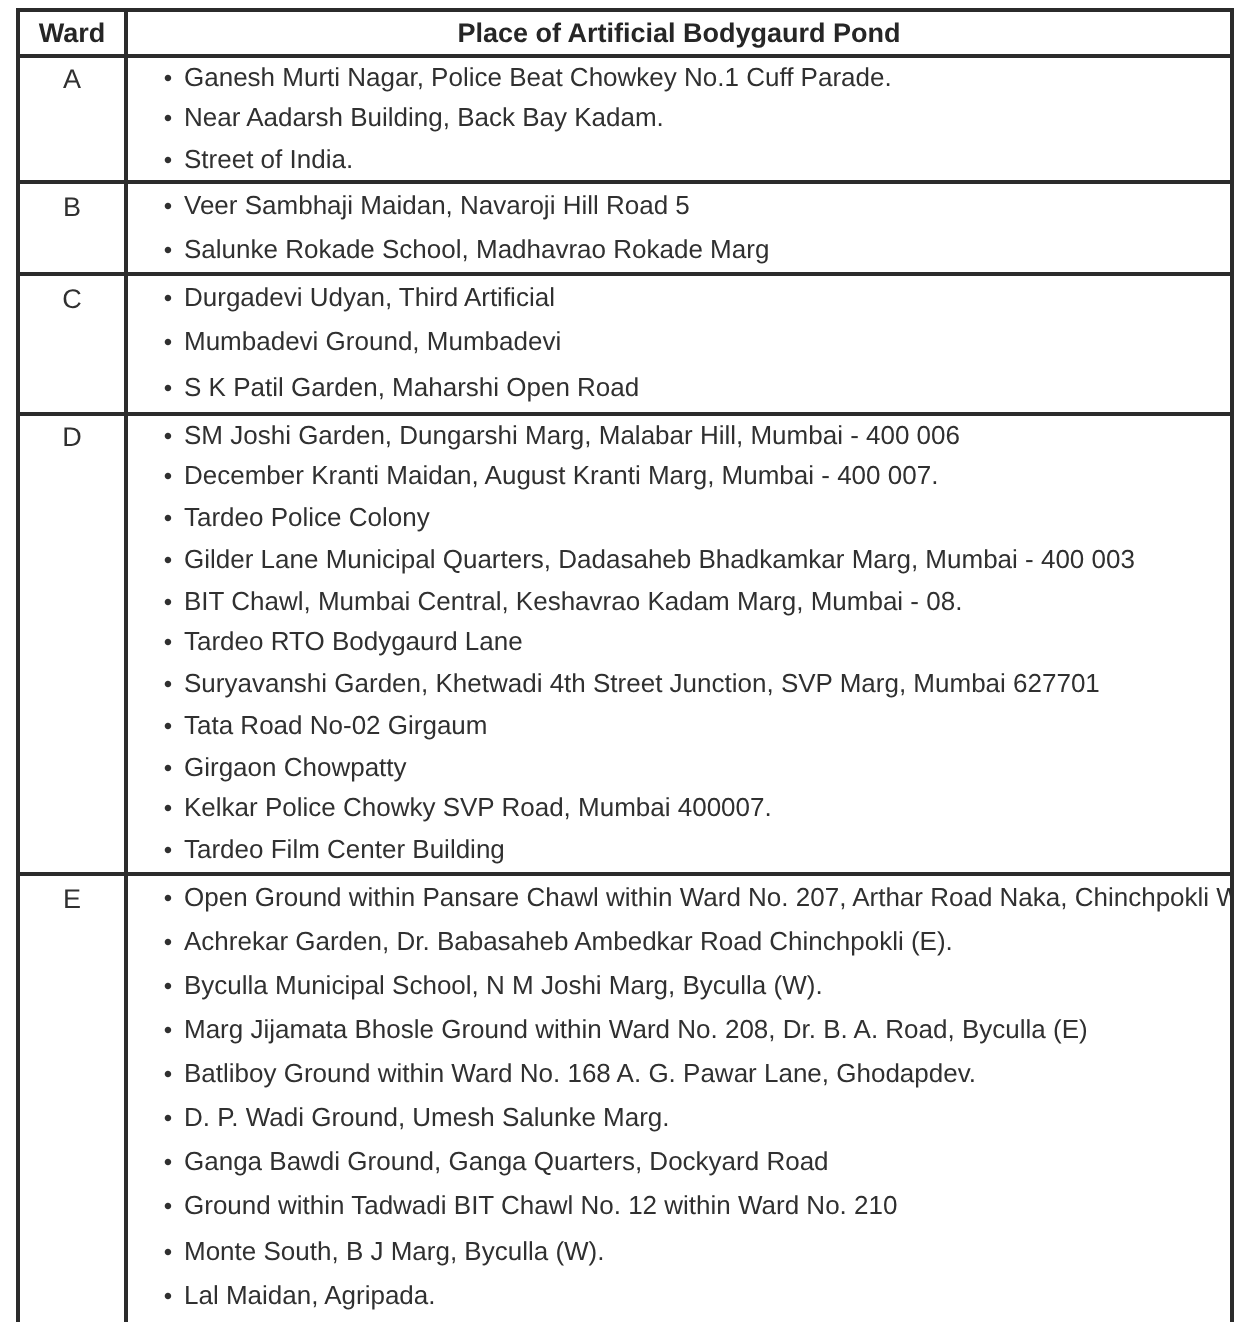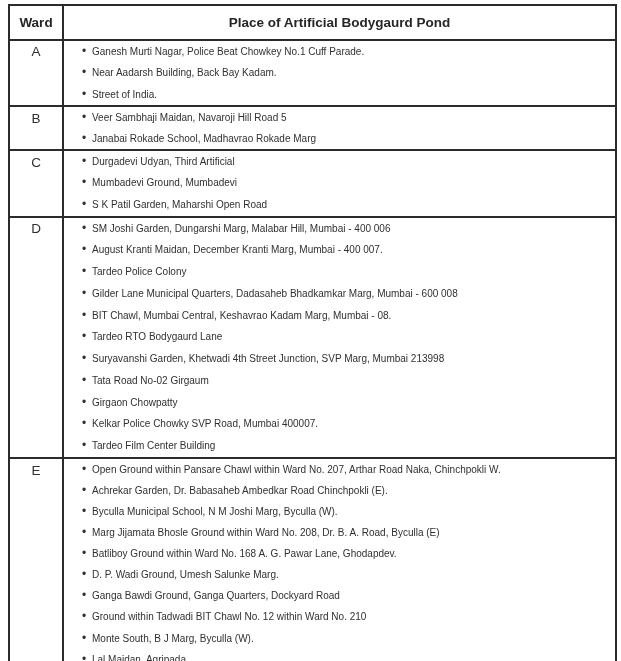--- a/index.html
+++ b/index.html
@@ -22,21 +22,21 @@
     border-collapse: collapse;
     table-layout: fixed;
   }
   table.pond-table th,
   table.pond-table td {
     border: 2px solid #2b2b2b;
     vertical-align: top;
     color: #303030;
   }
   th.ward-col { width: 54px; }
-  tr.header-row { height: 35px; margin-left: 41px; }
+  tr.header-row { height: 23px; margin-left: 41px; }
   tr.header-row th {
     font-size: 13.5px;
     font-weight: bold;
     text-align: center;
     vertical-align: middle;
     padding: 2px 0;
     line-height: 16px;
     color: #262626;
   }
   td.ward-cell {
@@ -55,21 +55,21 @@
     white-space: nowrap;
     overflow: hidden;
   }
   .bullet {
     flex: none;
     width: 16px;
     margin-left: 12px;
     text-align: center;
     font-size: 12px;
   }
-  .place-text { font-size: 10px; }
+  .place-text { font-size: 13px; }
   
   tr.row-A { height: 61px;  line-height: 20.3px; }
   tr.row-B { height: 42px;  line-height: 21px;   }
   tr.row-C { height: 65px;  line-height: 21.6px; }
   tr.row-D { height: 228px; line-height: 20.73px;}
   tr.row-E { height: 232px; line-height: 21.09px;}
 </style>
 </head>
 <body>
 
@@ -104,21 +104,21 @@
         <tr class="ward-row row-B">
           <td class="ward-cell">B</td>
           <td class="place-cell">
             <ul class="place-list">
               <li>
                 <span class="bullet">•</span>
                 <span class="place-text">Veer Sambhaji Maidan, Navaroji Hill Road 5</span>
               </li>
               <li>
                 <span class="bullet">•</span>
-                <span class="place-text">Janabai Rokade School, Madhavrao Rokade Marg</span>
+                <span class="place-text">Salunke Rokade School, Madhavrao Rokade Marg</span>
               </li>
             </ul>
           </td>
         </tr>
         <tr class="ward-row row-C">
           <td class="ward-cell">C</td>
           <td class="place-cell">
             <ul class="place-list">
               <li>
                 <span class="bullet">•</span>
@@ -138,41 +138,41 @@
         <tr class="ward-row row-D">
           <td class="ward-cell">D</td>
           <td class="place-cell">
             <ul class="place-list">
               <li>
                 <span class="bullet">•</span>
                 <span class="place-text">SM Joshi Garden, Dungarshi Marg, Malabar Hill, Mumbai - 400 006</span>
               </li>
               <li>
                 <span class="bullet">•</span>
-                <span class="place-text">August Kranti Maidan, December Kranti Marg, Mumbai - 400 007.</span>
+                <span class="place-text">December Kranti Maidan, August Kranti Marg, Mumbai - 400 007.</span>
               </li>
               <li>
                 <span class="bullet">•</span>
                 <span class="place-text">Tardeo Police Colony</span>
               </li>
               <li>
                 <span class="bullet">•</span>
-                <span class="place-text">Gilder Lane Municipal Quarters, Dadasaheb Bhadkamkar Marg, Mumbai - 600 008</span>
+                <span class="place-text">Gilder Lane Municipal Quarters, Dadasaheb Bhadkamkar Marg, Mumbai - 400 003</span>
               </li>
               <li>
                 <span class="bullet">•</span>
                 <span class="place-text">BIT Chawl, Mumbai Central, Keshavrao Kadam Marg, Mumbai - 08.</span>
               </li>
               <li>
                 <span class="bullet">•</span>
                 <span class="place-text">Tardeo RTO Bodygaurd Lane</span>
               </li>
               <li>
                 <span class="bullet">•</span>
-                <span class="place-text">Suryavanshi Garden, Khetwadi 4th Street Junction, SVP Marg, Mumbai 213998</span>
+                <span class="place-text">Suryavanshi Garden, Khetwadi 4th Street Junction, SVP Marg, Mumbai 627701</span>
               </li>
               <li>
                 <span class="bullet">•</span>
                 <span class="place-text">Tata Road No-02 Girgaum</span>
               </li>
               <li>
                 <span class="bullet">•</span>
                 <span class="place-text">Girgaon Chowpatty</span>
               </li>
               <li>

